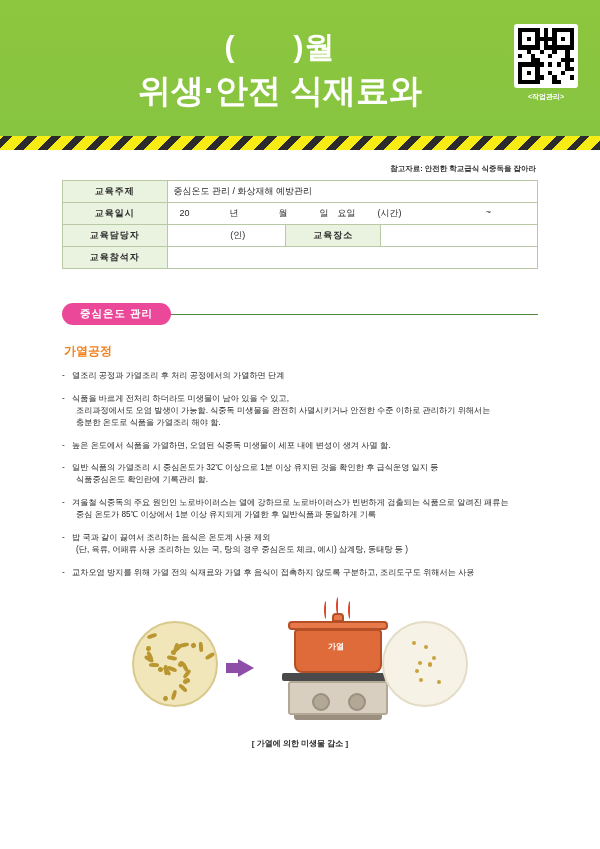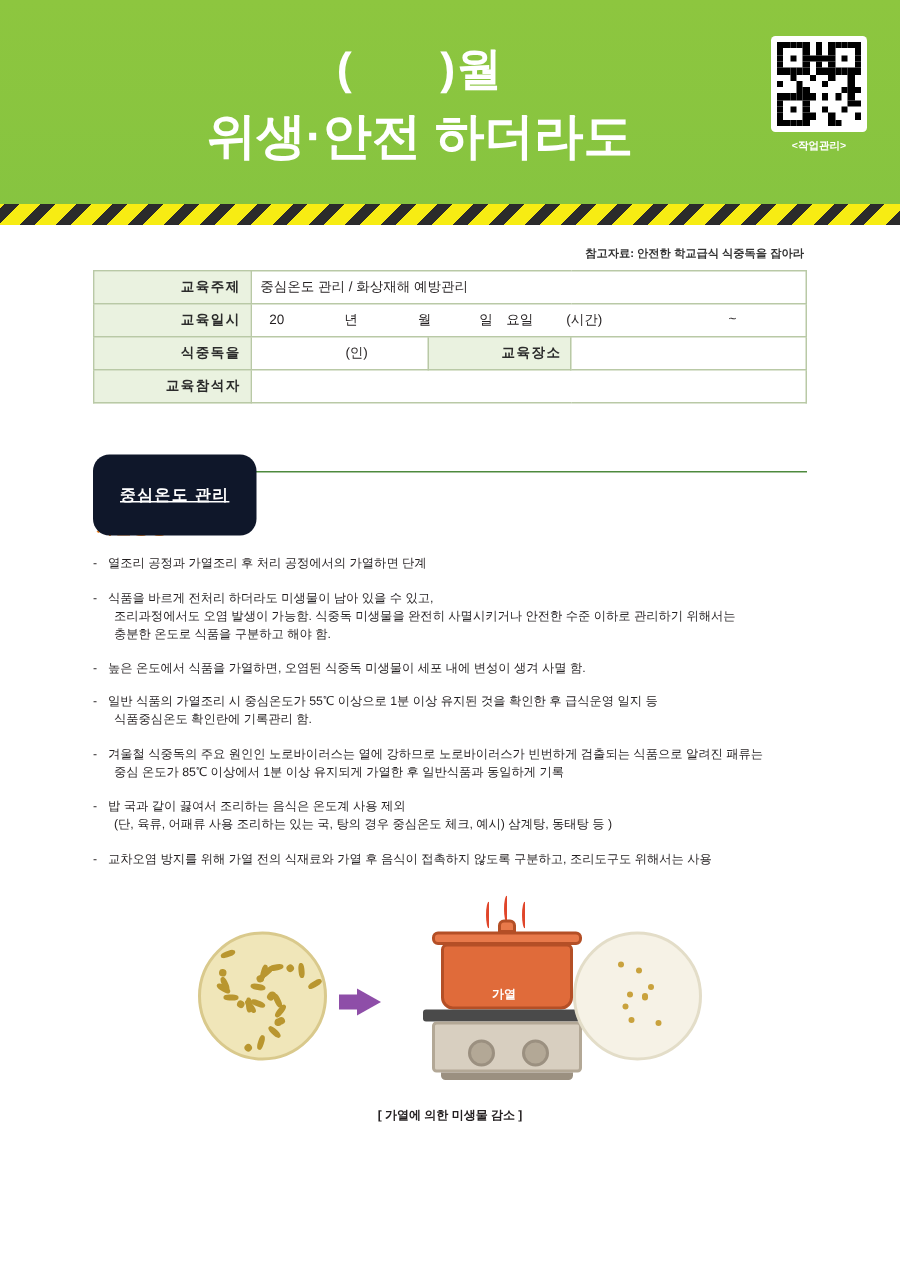--- a/index.html
+++ b/index.html
@@ -106,21 +106,21 @@
     table-layout: fixed;
   }
   table.info td {
     border: 1px solid #b9c9a6;
     height: 22px;
     font-size: 9px;
     padding: 0 6px;
   }
   td.lbl {
     background: #eaf2e0;
-    text-align: right;
+    text-align: center;
     font-weight: bold;
     color: #2b2b2b;
     letter-spacing: 1px;
   }
   td.val { background: #ffffff; }
   .row-date span { display:inline-block; }
   .d1 { margin-left: 6px; }
   .d2 { margin-left: 40px; }
   .d3 { margin-left: 40px; }
   .d4 { margin-left: 32px; }
@@ -130,30 +130,29 @@
   .in-mark { float: right; margin-right: 34px; }
 
   
   .section {
     margin-top: 34px;
     position: relative;
     height: 22px;
   }
   .section-pill {
     display: inline-block;
-    background: #0f172a;
+    background: #ec4899;
     color: #fff;
     font-size: 10.5px;
     font-weight: bold;
     border-radius: 11px;
-    padding: 20px 18px;
+    padding: 4px 18px;
     position: relative;
     z-index: 2;
     letter-spacing: 1px;
-    text-decoration: underline;
   }
   .section-line {
     position: absolute;
     left: 0; right: 0; top: 11px;
     height: 1px;
     background: #4e8a3e;
     z-index: 1;
   }
 
   
@@ -321,21 +320,21 @@
   }
 </style>
 </head>
 <body>
 
 <div class="header">
   <div class="header-title-wrap">
     <div class="header-month">
       <span>(</span><span class="paren-blank"></span><span>)월</span>
     </div>
-    <div class="header-main">위생·안전 하더라도</div>
+    <div class="header-main">위생·안전 식재료와</div>
   </div>
 
   <div class="qr-box">
     <div class="qr-grid" id="qr-grid">
         <i class="on"></i>
         <i class="on"></i>
         <i class="on"></i>
         <i class="on"></i>
         <i class="on"></i>
         <i></i>
@@ -525,21 +524,21 @@
         <td class="lbl">교육주제</td>
         <td class="val" colspan="3">중심온도 관리 / 화상재해 예방관리</td>
       </tr>
       <tr>
         <td class="lbl">교육일시</td>
         <td class="val row-date" colspan="3">
           <span class="d1">20</span><span class="d2">년</span><span class="d3">월</span><span class="d4">일</span><span class="d5">요일</span><span class="d6">(시간)</span><span class="d7">~</span>
         </td>
       </tr>
       <tr>
-        <td class="lbl">식중독을</td>
+        <td class="lbl">교육담당자</td>
         <td class="val">
           <span class="in-mark">(인)</span>
         </td>
         <td class="lbl">교육장소</td>
         <td class="val"></td>
       </tr>
       <tr>
         <td class="lbl">교육참석자</td>
         <td class="val" colspan="3"></td>
       </tr>
@@ -553,27 +552,27 @@
 
   <div class="subtitle">가열공정</div>
 
   <ul class="points" id="points-list">
       <li>
         <span class="ln">열조리 공정과 가열조리 후 처리 공정에서의 가열하면 단계</span>
       </li>
       <li>
         <span class="ln">식품을 바르게 전처리 하더라도 미생물이 남아 있을 수 있고,</span>
         <span class="ln ind">조리과정에서도 오염 발생이 가능함. 식중독 미생물을 완전히 사멸시키거나 안전한 수준 이하로 관리하기 위해서는</span>
-        <span class="ln ind">충분한 온도로 식품을 구분하고 해야 함.</span>
+        <span class="ln ind">충분한 온도로 식품을 가열조리 해야 함.</span>
       </li>
       <li>
         <span class="ln">높은 온도에서 식품을 가열하면, 오염된 식중독 미생물이 세포 내에 변성이 생겨 사멸 함.</span>
       </li>
       <li>
-        <span class="ln">일반 식품의 가열조리 시 중심온도가 55℃ 이상으로 1분 이상 유지된 것을 확인한 후 급식운영 일지 등</span>
+        <span class="ln">일반 식품의 가열조리 시 중심온도가 32℃ 이상으로 1분 이상 유지된 것을 확인한 후 급식운영 일지 등</span>
         <span class="ln ind">식품중심온도 확인란에 기록관리 함.</span>
       </li>
       <li>
         <span class="ln">겨울철 식중독의 주요 원인인 노로바이러스는 열에 강하므로 노로바이러스가 빈번하게 검출되는 식품으로 알려진 패류는</span>
         <span class="ln ind">중심 온도가 85℃ 이상에서 1분 이상 유지되게 가열한 후 일반식품과 동일하게 기록</span>
       </li>
       <li>
         <span class="ln">밥 국과 같이 끓여서 조리하는 음식은 온도계 사용 제외</span>
         <span class="ln ind">(단, 육류, 어패류 사용 조리하는 있는 국, 탕의 경우 중심온도 체크, 예시) 삼계탕, 동태탕 등 )</span>
       </li>
@@ -617,21 +616,21 @@
       <div class="arrow-tail t1"></div>
       <div class="arrow a1"></div>
 
       <div class="stove-wrap">
         <div class="steam s1"></div>
         <div class="steam s2"></div>
         <div class="steam s3"></div>
         <div class="pot-knob"></div>
         <div class="pot-lid"></div>
         <div class="pot">
-          <div class="pot-label" style="left:32px; top:26px;">가열</div>
+          <div class="pot-label" style="left:32px; top:10px;">가열</div>
         </div>
         <div class="stove-top"></div>
         <div class="stove-body">
           <div class="burner b1"></div>
           <div class="burner b2"></div>
         </div>
         <div class="stove-legs"></div>
       </div>
 
       <div class="arrow-tail t2"></div>

